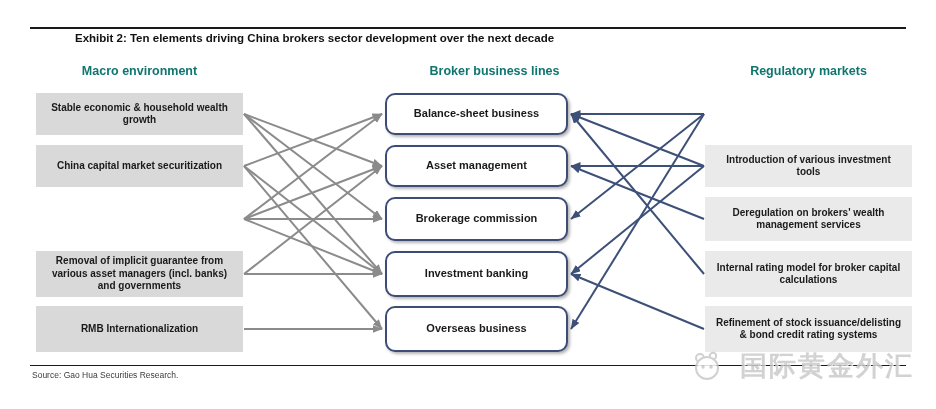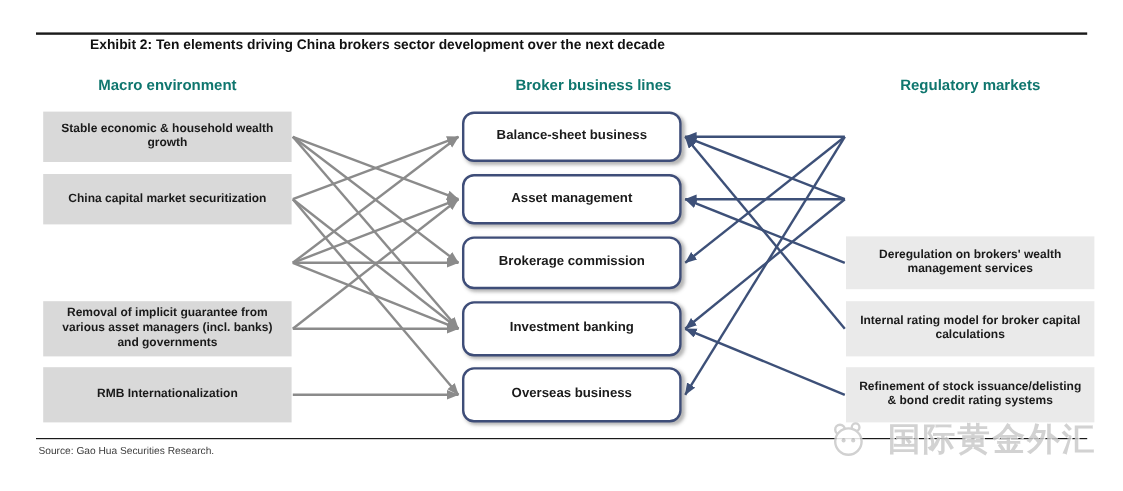--- a/index.html
+++ b/index.html
@@ -107,20 +107,21 @@
   <div class="box left r1">China capital market securitization</div>
   <div class="box left r3">Removal of implicit guarantee from various asset managers (incl. banks) and governments</div>
   <div class="box left r4">RMB Internationalization</div>
 
   <div class="box biz r0">Balance-sheet business</div>
   <div class="box biz r1">Asset management</div>
   <div class="box biz r2">Brokerage commission</div>
   <div class="box biz r3">Investment banking</div>
   <div class="box biz r4">Overseas business</div>
 
+  <div class="box right r1">Introduction of various investment tools</div>
   <div class="box right r2">Deregulation on brokers' wealth management services</div>
   <div class="box right r4">Refinement of stock issuance/delisting &amp; bond credit rating systems</div>
   <div class="box right r3">Internal rating model for broker capital calculations</div>
 
   <div class="footer-rule"></div>
   <div class="source-note">Source: Gao Hua Securities Research.</div>
 
   <div class="watermark">
     <svg width="34" height="34" viewBox="0 0 34 34">
       <circle cx="10" cy="9" r="4" fill="none" stroke="#c9c9c9" stroke-width="2"></circle>

